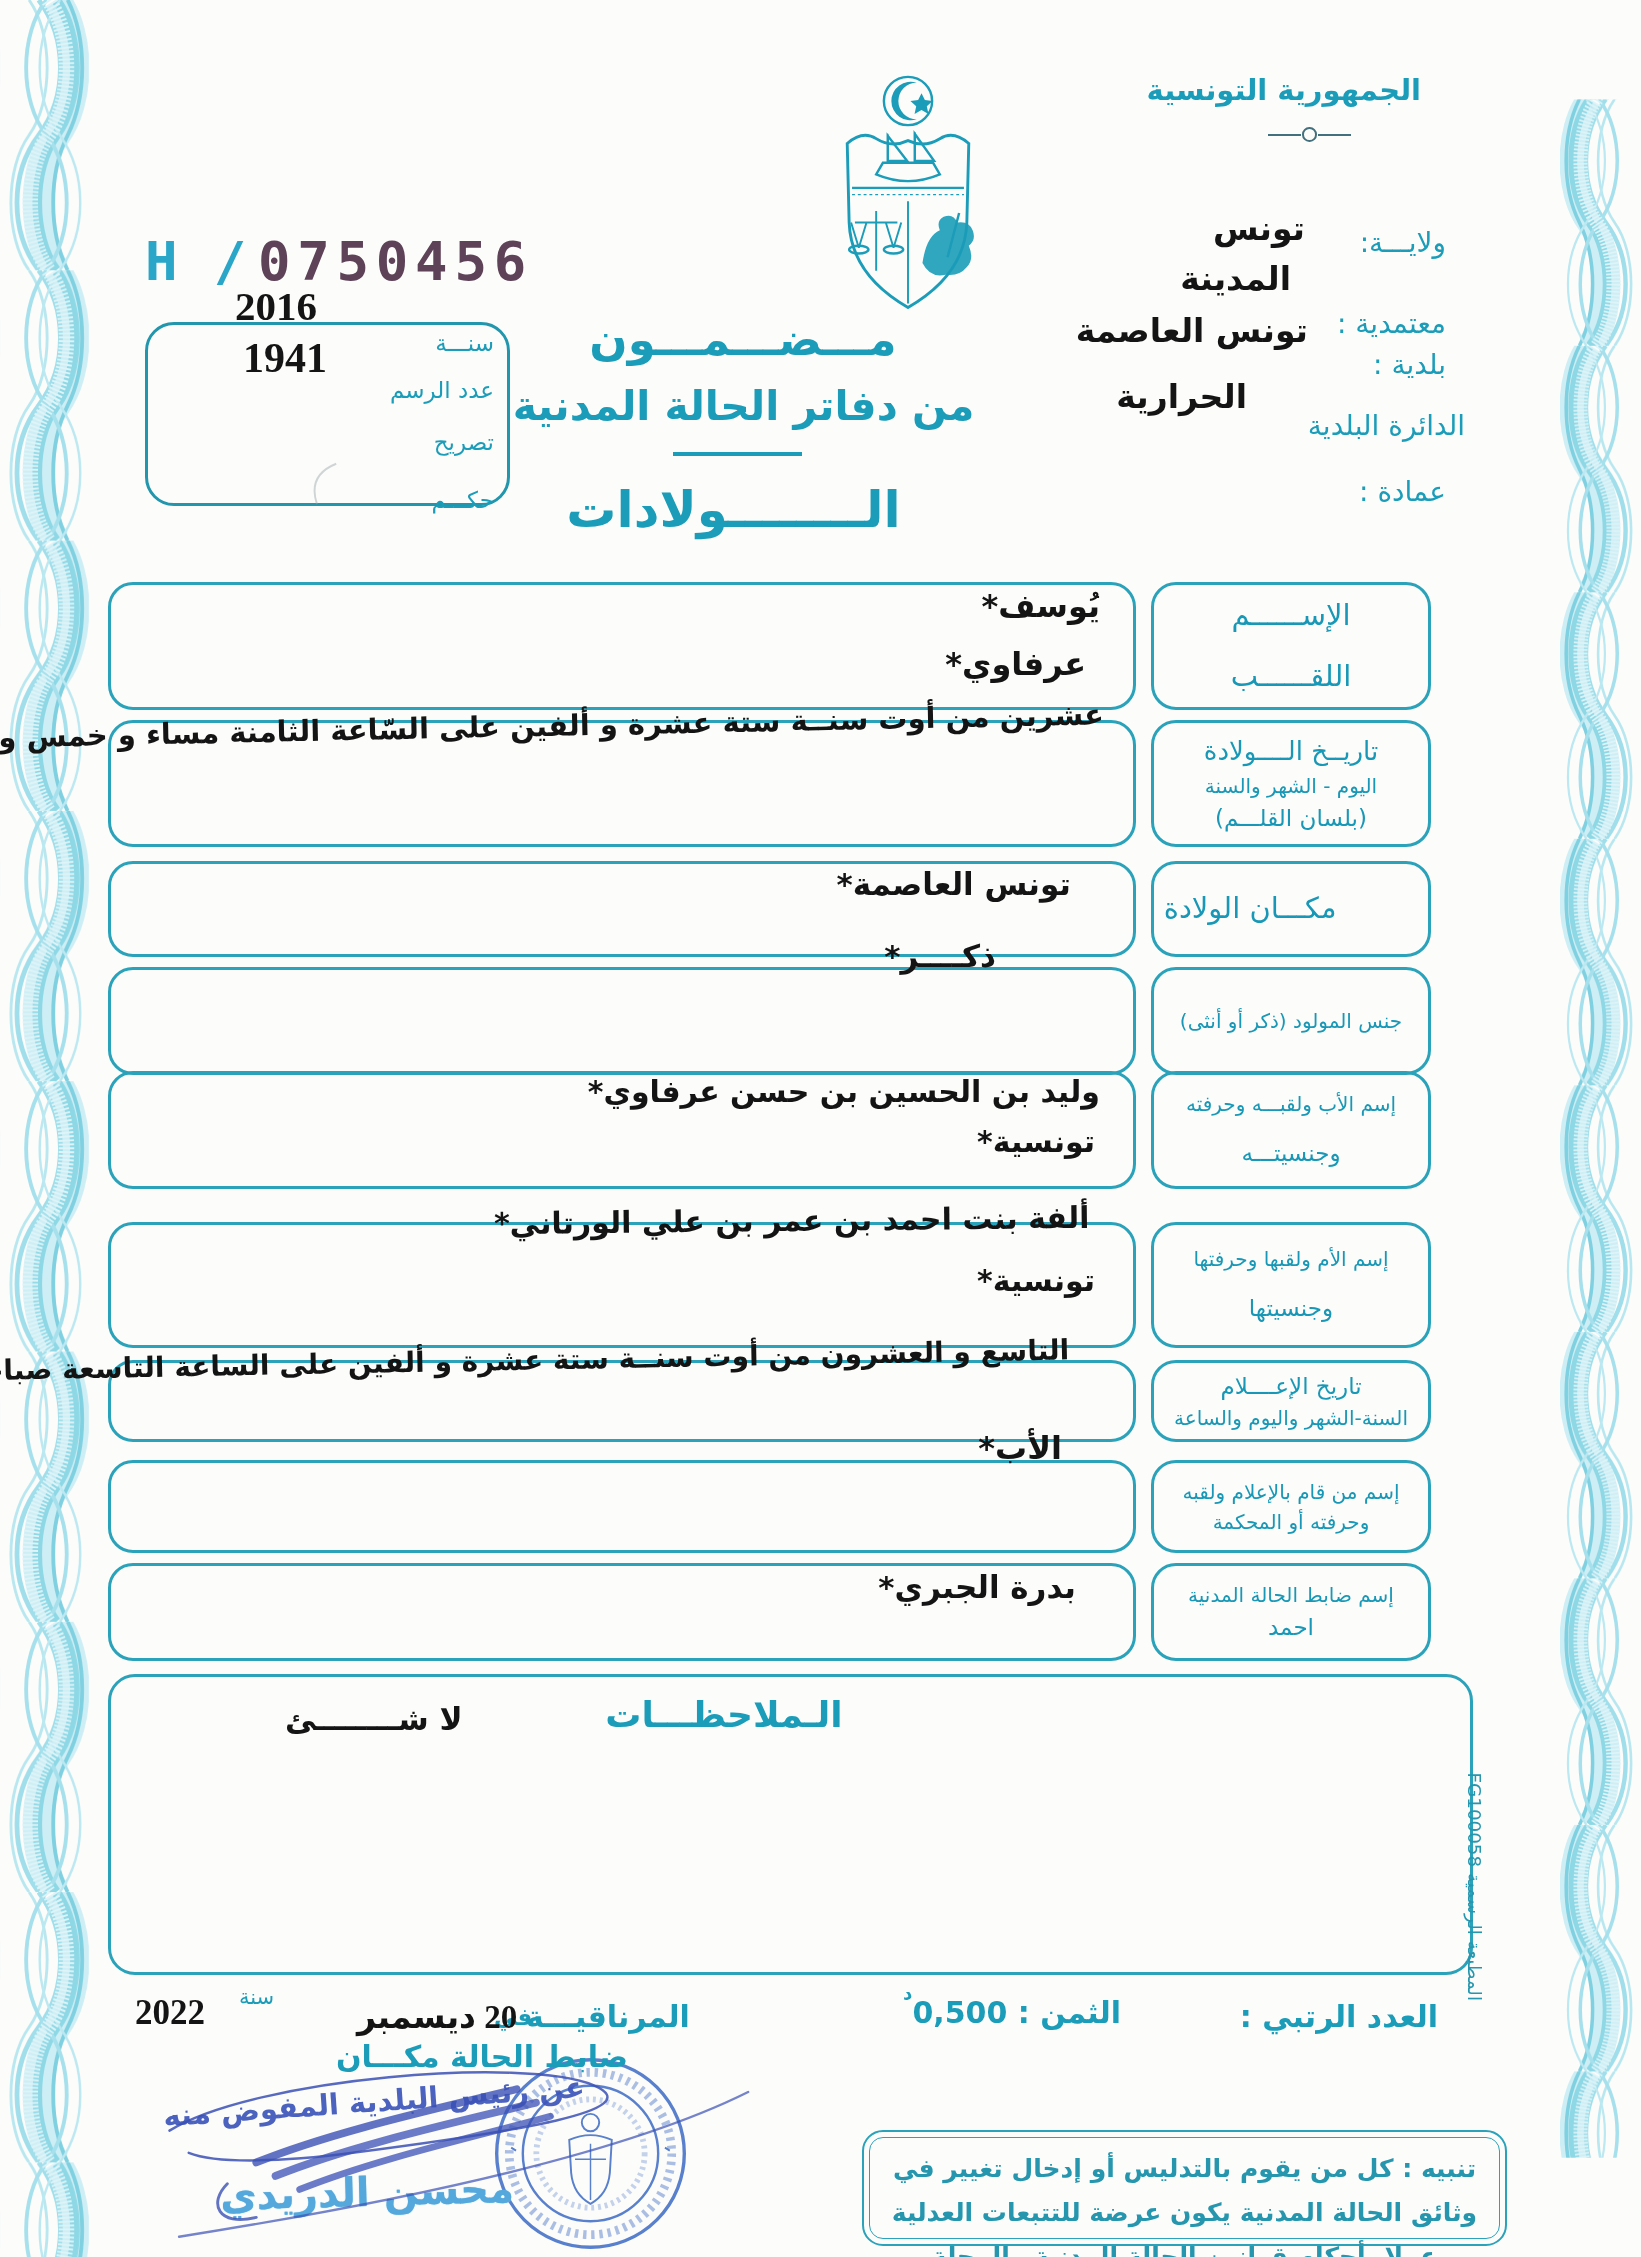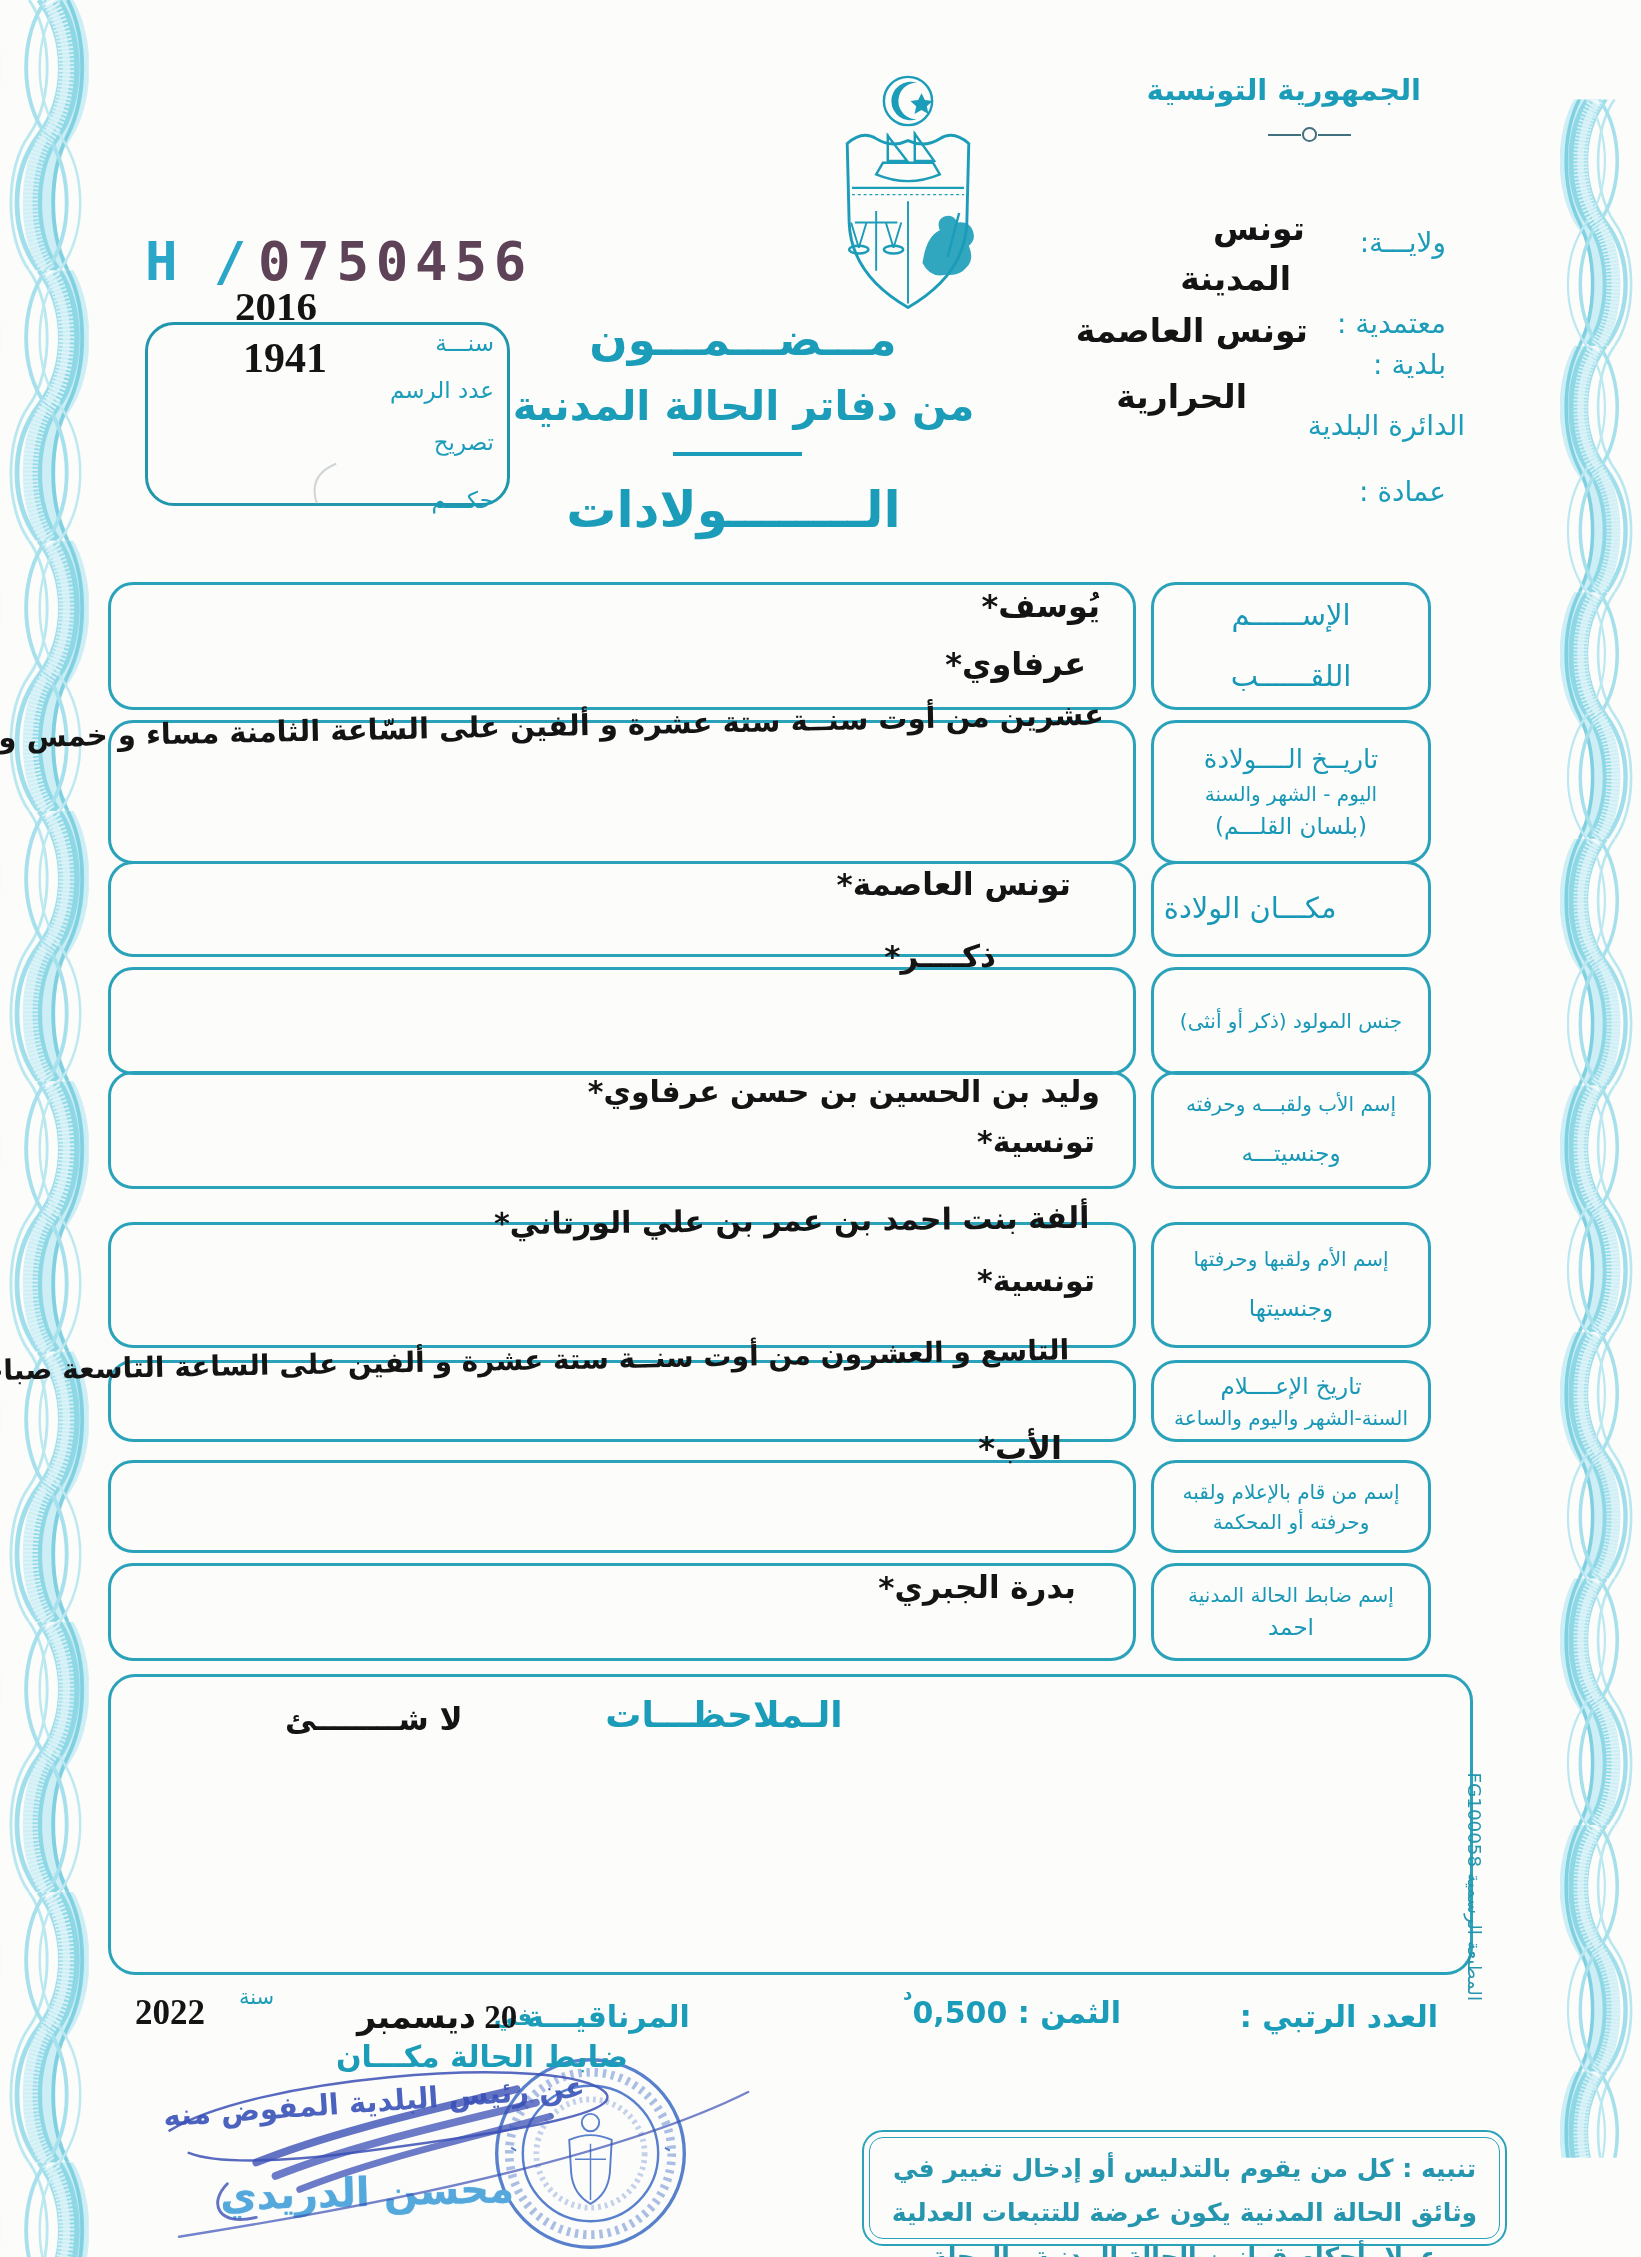--- a/index.html
+++ b/index.html
@@ -51,21 +51,21 @@
   
   .t1{left:521px; top:313px; width:444px; text-align:center; font-size:45px;}
   .t2{left:483px; top:382px; width:521px; text-align:center; font-size:41px;}
   .t-underline{left:673px; top:452px; width:129px; height:3.9px; background:#1b9cb8;}
   .t3{left:463px; top:481px; width:541px; text-align:center; font-size:50px;}
   
   .vbox{position:absolute; left:108px; width:1028px; border:3.4px solid #2aa2ba; border-radius:25px; box-sizing:border-box;}
   .lbox{position:absolute; left:1151px; width:280px; border:3.4px solid #2aa2ba; border-radius:25px; box-sizing:border-box;
         display:flex; flex-direction:column; justify-content:center; align-items:center; text-align:center;
         color:#1898b6; padding:3.9px 9.7px;}
-  .r1{top:582px; height:128px;}  .r2{top:720px; height:144px;}
+  .r1{top:582px; height:128px;}  .r2{top:720px; height:127px;}
   .r3{top:861px; height:96px;align-items:flex-end;}   .r4{top:967px; height:108px;}
   .r5{top:1071px; height:118px;} .r6{top:1222px; height:126px;}
   .r7{top:1360px; height:82px;}  .r8{top:1460px; height:93px;}
   .r9{top:1563px; height:98px;}
   .ll{white-space:nowrap; line-height:1.5;}
   .sz-xl{font-size:29px;} .sz-l{font-size:26px;} .sz-m{font-size:23px;} .sz-s{font-size:20px;}
   .gap-top{margin-top:17.4px;}
   .val{position:absolute; color:#141414; font-weight:bold; font-size:30px; white-space:nowrap; z-index:3;}
   .v1a{right:541px; top:587px; font-size:32px;}
   .v1b{right:555px; top:645px; font-size:32px;}

